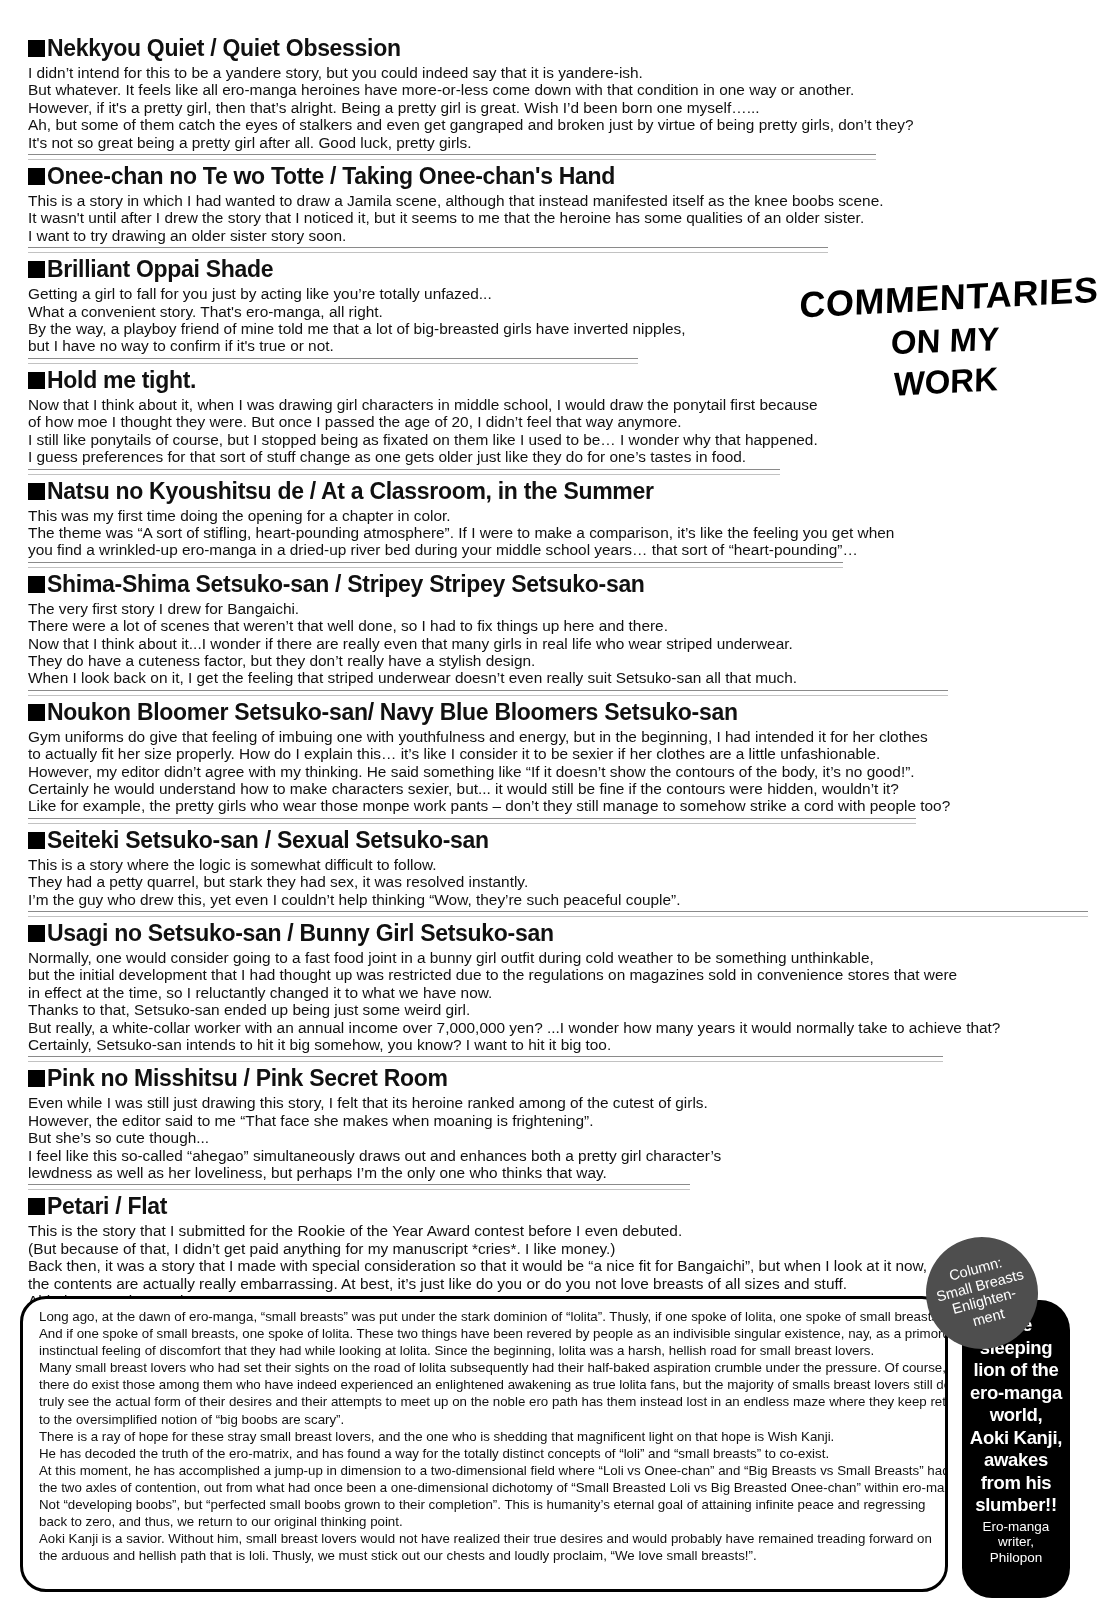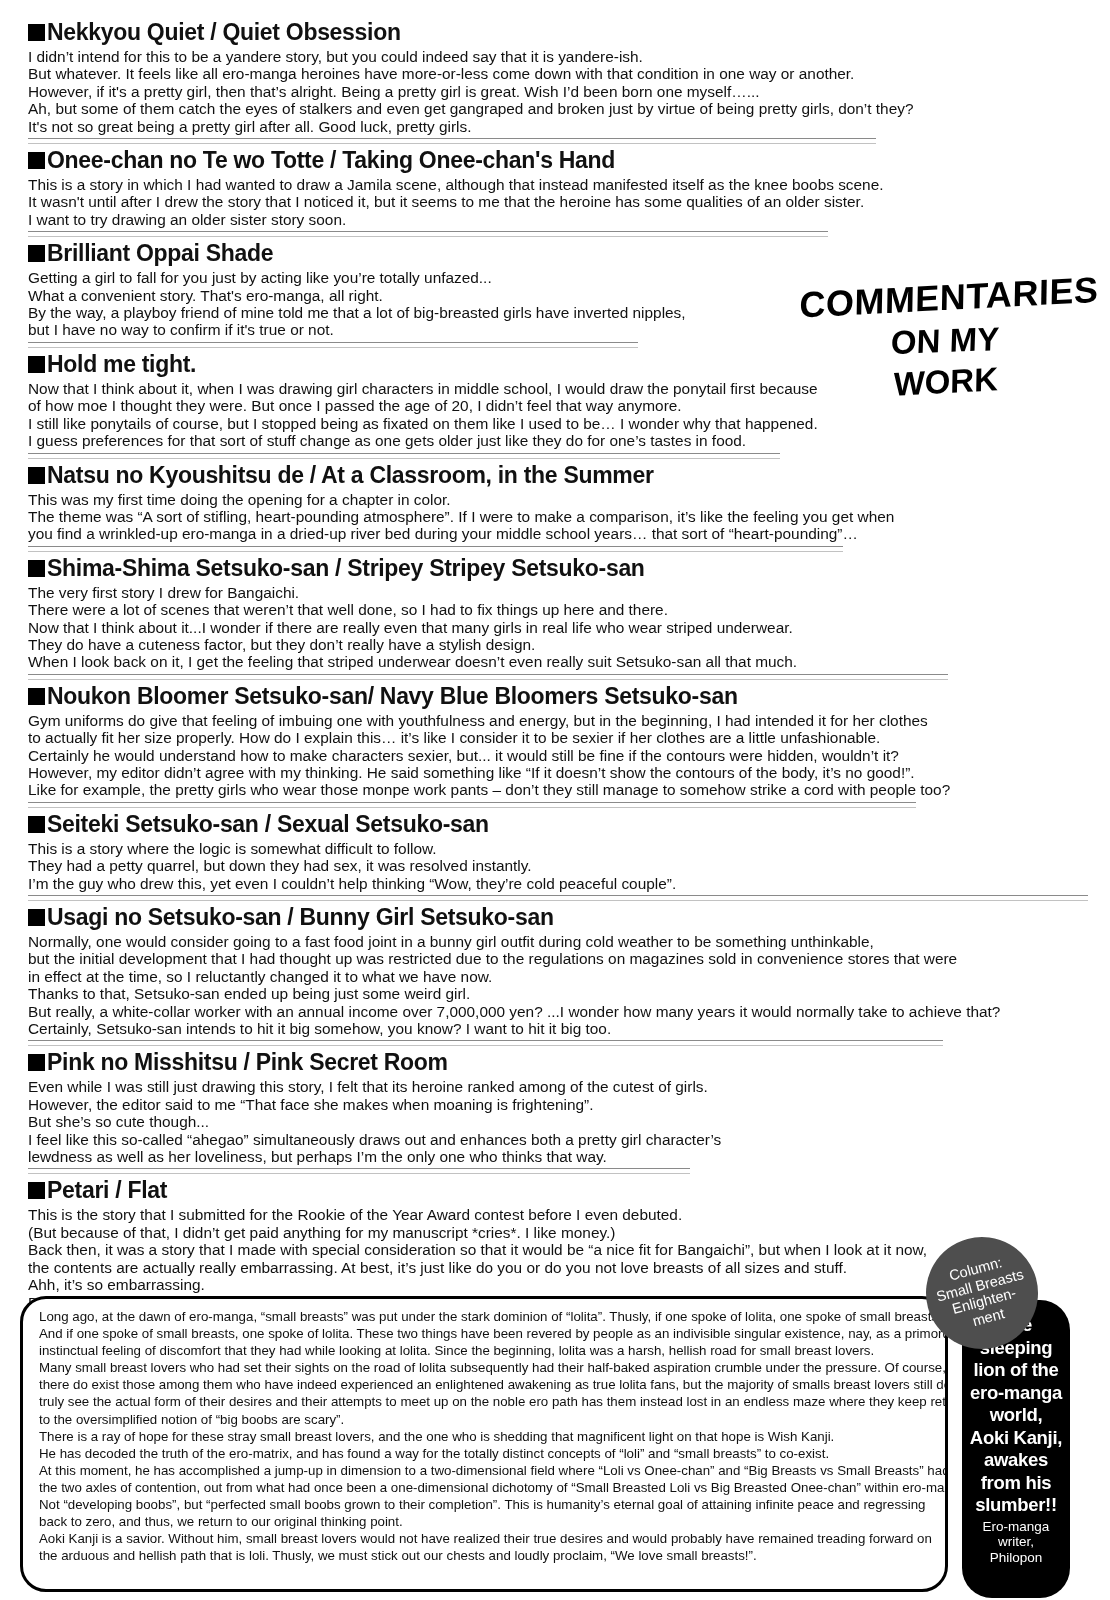--- a/index.html
+++ b/index.html
@@ -1,21 +1,21 @@
 <!DOCTYPE html>
 <html><head>
 <meta charset="utf-8">
 <style>
   html,body{margin:0;padding:0;}
   body{
     width:1110px;height:1600px;background:#ffffff;overflow:hidden;
     font-family:"Liberation Sans", sans-serif;color:#111;
     position:relative;
   }
-  .content{position:absolute;left:28px;top:16px;width:1062px;}
+  .content{position:absolute;left:28px;top:32px;width:1062px;}
   .sec-title{
     margin:3px 0 2px 0;font-size:23px;line-height:27px;font-weight:bold;
     letter-spacing:-0.3px;display:flex;align-items:center;white-space:nowrap;
   }
   .sq{display:inline-block;width:17px;height:17px;background:#000;margin-right:2px;flex:0 0 auto;}
   .sec-body{font-size:15.4px;line-height:17.4px;}
   .ln{white-space:nowrap;}
   .divider{height:4px;margin:3px 0 3px 0;border-top:1px solid #8a8a8a;border-bottom:1px solid #c2c2c2;width:905px;}
   section:nth-of-type(1) .divider{width:848px;}
   section:nth-of-type(2) .divider{width:800px;}
@@ -147,36 +147,36 @@
   </section>
 
   <section>
     <h2 class="sec-title">
         <span class="sq"></span>
         <span class="t">Noukon Bloomer Setsuko-san/ Navy Blue Bloomers Setsuko-san</span>
       </h2>
     <div class="sec-body">
         <div class="ln">Gym uniforms do give that feeling of imbuing one with youthfulness and energy, but in the beginning, I had intended it for her clothes</div>
         <div class="ln">to actually fit her size properly. How do I explain this… it’s like I consider it to be sexier if her clothes are a little unfashionable.</div>
+        <div class="ln">However, my editor didn’t agree with my thinking. He said something like “If it doesn’t show the contours of the body, it’s no good!”.</div>
         <div class="ln">Certainly he would understand how to make characters sexier, but... it would still be fine if the contours were hidden, wouldn’t it?</div>
-        <div class="ln">However, my editor didn’t agree with my thinking. He said something like “If it doesn’t show the contours of the body, it’s no good!”.</div>
         <div class="ln">Like for example, the pretty girls who wear those monpe work pants – don’t they still manage to somehow strike a cord with people too?</div>
       </div>
     <div class="divider"></div>
   </section>
 
   <section>
     <h2 class="sec-title">
         <span class="sq"></span>
         <span class="t">Seiteki Setsuko-san / Sexual Setsuko-san</span>
       </h2>
     <div class="sec-body">
         <div class="ln">This is a story where the logic is somewhat difficult to follow.</div>
-        <div class="ln">They had a petty quarrel, but down they had sex, it was resolved instantly.</div>
-        <div class="ln">I’m the guy who drew this, yet even I couldn’t help thinking “Wow, they’re cold peaceful couple”.</div>
+        <div class="ln">They had a petty quarrel, but stark they had sex, it was resolved instantly.</div>
+        <div class="ln">I’m the guy who drew this, yet even I couldn’t help thinking “Wow, they’re such peaceful couple”.</div>
       </div>
     <div class="divider"></div>
   </section>
 
   <section>
     <h2 class="sec-title">
         <span class="sq"></span>
         <span class="t">Usagi no Setsuko-san / Bunny Girl Setsuko-san</span>
       </h2>
     <div class="sec-body">

